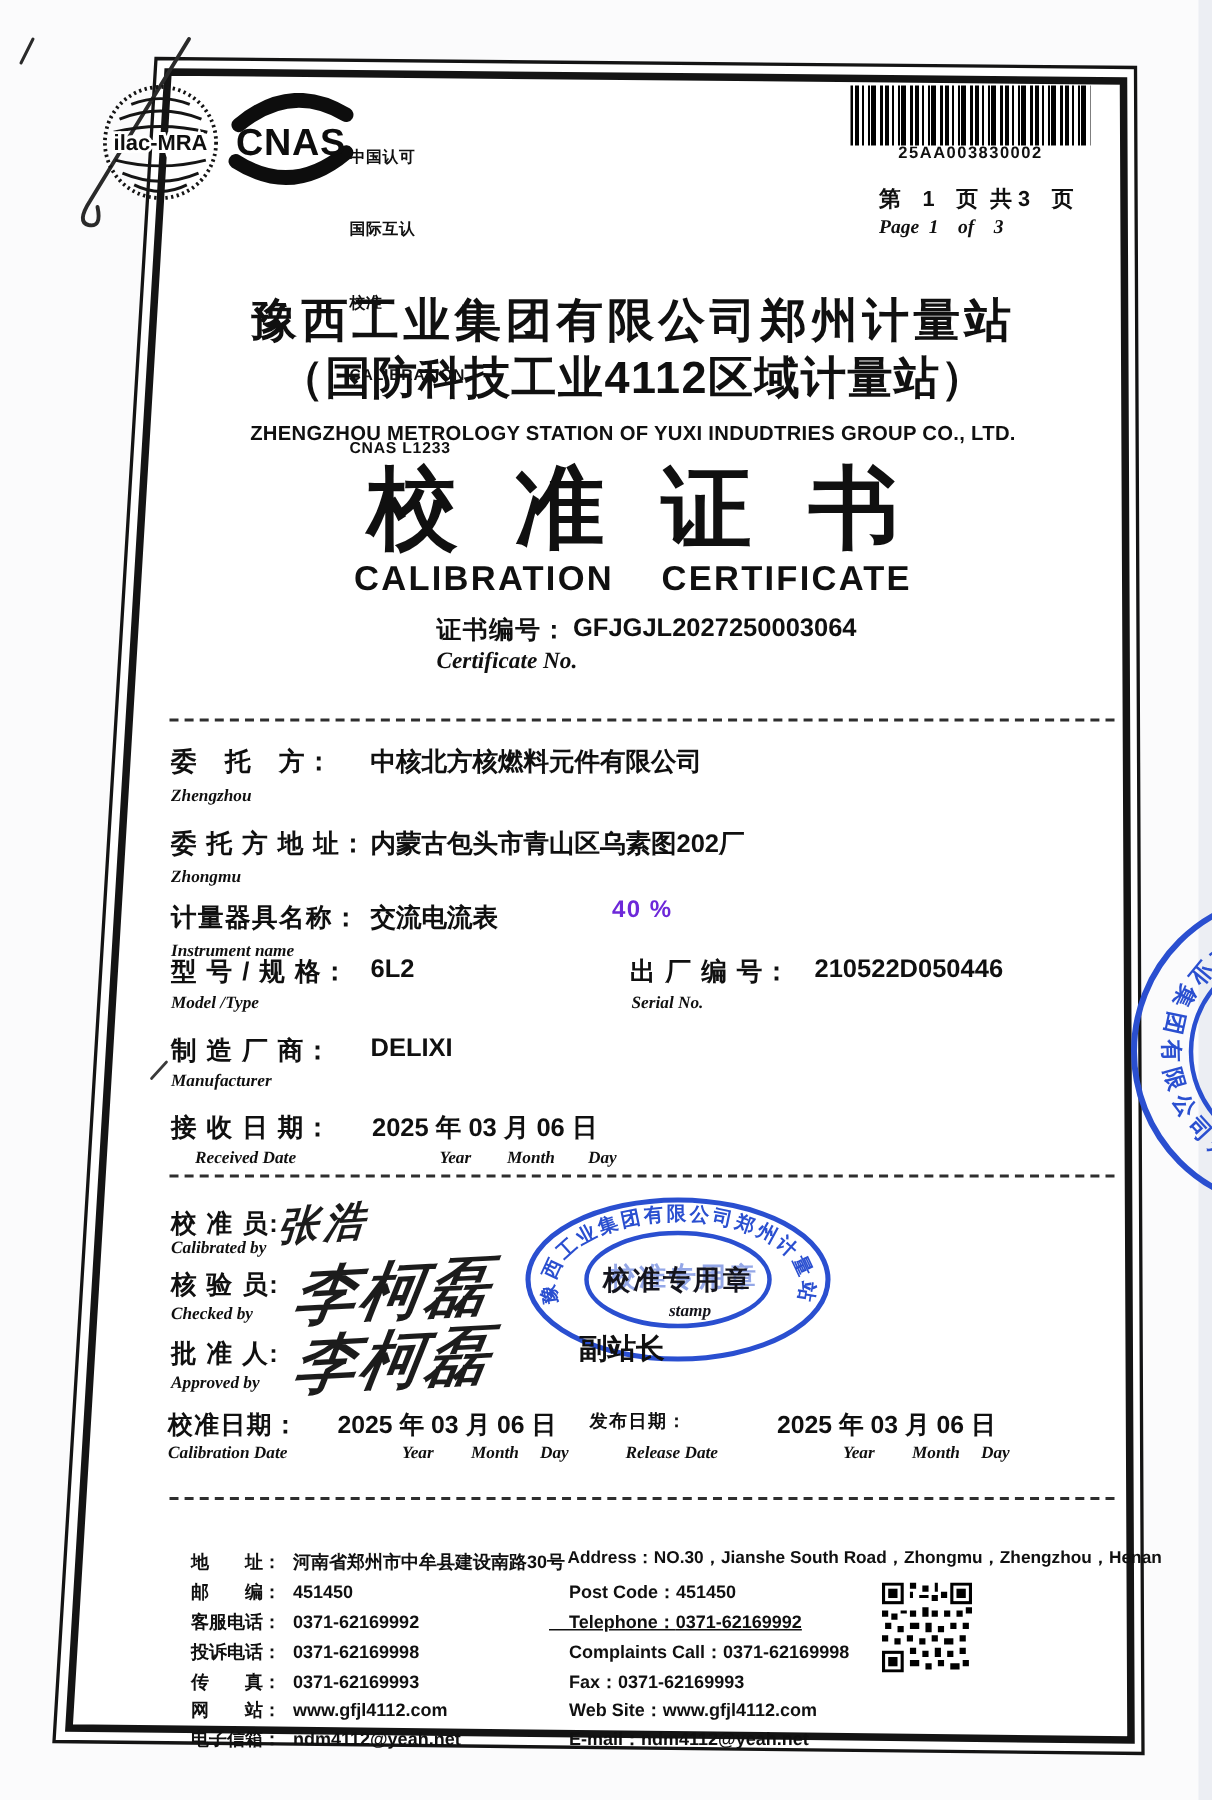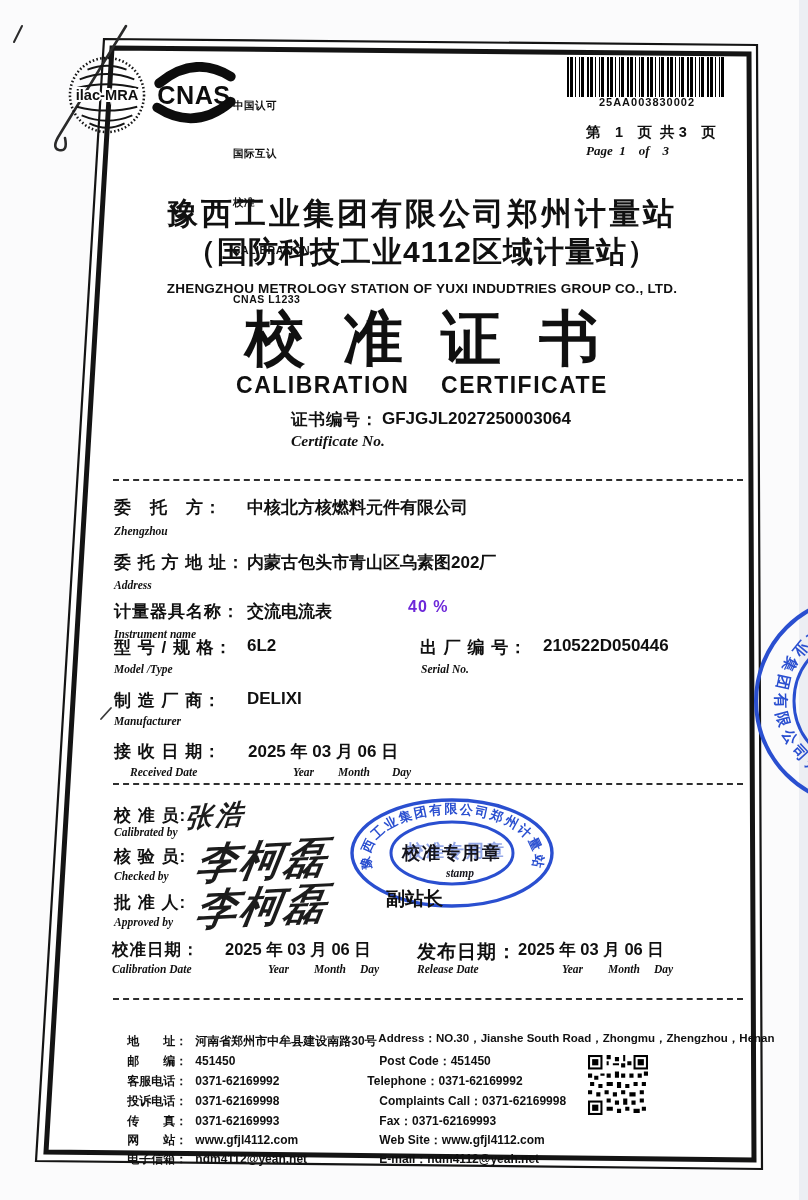--- a/index.html
+++ b/index.html
@@ -86,21 +86,21 @@
   <div class="abs val" style="left:382px;top:409px;">GFJGJL2027250003064</div>
   <div class="abs en-sub" style="left:291px;top:432px;font-size:15.5px;">Certificate No.</div>
 
   <div class="dash" style="top:479px;"></div>
 
   <div class="abs zh-label" style="left:114px;top:496px;">委　托　方：</div>
   <div class="abs en-sub" style="left:114px;top:525px;">Zhengzhou</div>
   <div class="abs val" style="left:247px;top:496px;">中核北方核燃料元件有限公司</div>
 
   <div class="abs zh-label" style="left:114px;top:551px;">委 托 方 地 址：</div>
-  <div class="abs en-sub" style="left:114px;top:579px;">Address</div>
+  <div class="abs en-sub" style="left:114px;top:579px;">Zhongmu</div>
   <div class="abs val" style="left:247px;top:551px;">内蒙古包头市青山区乌素图202厂</div>
 
   <div class="abs zh-label" style="left:114px;top:600px;">计量器具名称：</div>
   <div class="abs en-sub" style="left:114px;top:628px;">Instrument name</div>
   <div class="abs val" style="left:247px;top:600px;">交流电流表</div>
   <div class="abs" style="left:408px;top:598px;font-size:16px;font-weight:700;color:#6d28d9;letter-spacing:1px;">40 %</div>
 
   <div class="abs zh-label" style="left:114px;top:636px;text-align:right;">型 号 / 规 格：</div>
   <div class="abs en-sub" style="left:114px;top:663px;">Model /Type</div>
   <div class="abs val" style="left:247px;top:636px;">6L2</div>
@@ -146,21 +146,21 @@
   </svg>
   <div class="abs" style="left:386px;top:886px;font-size:19px;font-weight:700;">副站长</div>
 
   <div class="abs zh-label" style="left:112px;top:939px;font-size:16.5px;">校准日期：</div>
   <div class="abs en-sub" style="left:112px;top:963px;">Calibration Date</div>
   <div class="abs val" style="left:225px;top:939px;font-size:16.5px;">2025 年 03 月 06 日</div>
   <div class="dsub" style="left:268px;top:963px;">Year</div>
   <div class="dsub" style="left:314px;top:963px;">Month</div>
   <div class="dsub" style="left:360px;top:963px;">Day</div>
 
-  <div class="abs zh-label" style="left:417px;top:939px;font-size:19px;">发布日期：</div>
+  <div class="abs zh-label" style="left:393px;top:939px;font-size:12px;">发布日期：</div>
   <div class="abs en-sub" style="left:417px;top:963px;">Release Date</div>
   <div class="abs val" style="left:518px;top:939px;font-size:16.5px;">2025 年 03 月 06 日</div>
   <div class="dsub" style="left:562px;top:963px;">Year</div>
   <div class="dsub" style="left:608px;top:963px;">Month</div>
   <div class="dsub" style="left:654px;top:963px;">Day</div>
 
   <div class="dash" style="top:998px;"></div>
 
   <div class="f-row" style="left:114px;top:1019px;">
     <span class="f-label">地　　址：</span><span>河南省郑州市中牟县建设南路30号</span></div>
@@ -174,21 +174,21 @@
     <span class="f-label">传　　真：</span><span>0371-62169993</span></div>
   <div class="f-row" style="left:114px;top:1118px;">
     <span class="f-label">网　　站：</span><span>www.gfjl4112.com</span></div>
   <div class="f-row" style="left:114px;top:1137px;">
     <span class="f-label">电子信箱：</span><span>ndm4112@yeah.net</span></div>
 
   <div class="f-row" style="left:366px;top:1019px;font-size:11.5px;">
     <span>Address：</span><span>NO.30，Jianshe South Road，Zhongmu，Zhengzhou，Henan</span></div>
   <div class="f-row" style="left:366px;top:1039px;">
     <span>Post Code：</span><span>451450</span></div>
-  <div class="f-row" style="left:354px;top:1059px;">
+  <div class="f-row" style="left:366px;top:1059px;text-decoration:underline;">
     <span>Telephone：</span><span>0371-62169992</span></div>
   <div class="f-row" style="left:366px;top:1079px;">
     <span>Complaints Call：</span><span>0371-62169998</span></div>
   <div class="f-row" style="left:366px;top:1099px;">
     <span>Fax：</span><span>0371-62169993</span></div>
   <div class="f-row" style="left:366px;top:1118px;">
     <span>Web Site：</span><span>www.gfjl4112.com</span></div>
   <div class="f-row" style="left:366px;top:1137px;">
     <span>E-mail：</span><span>ndm4112@yeah.net</span></div>
 

